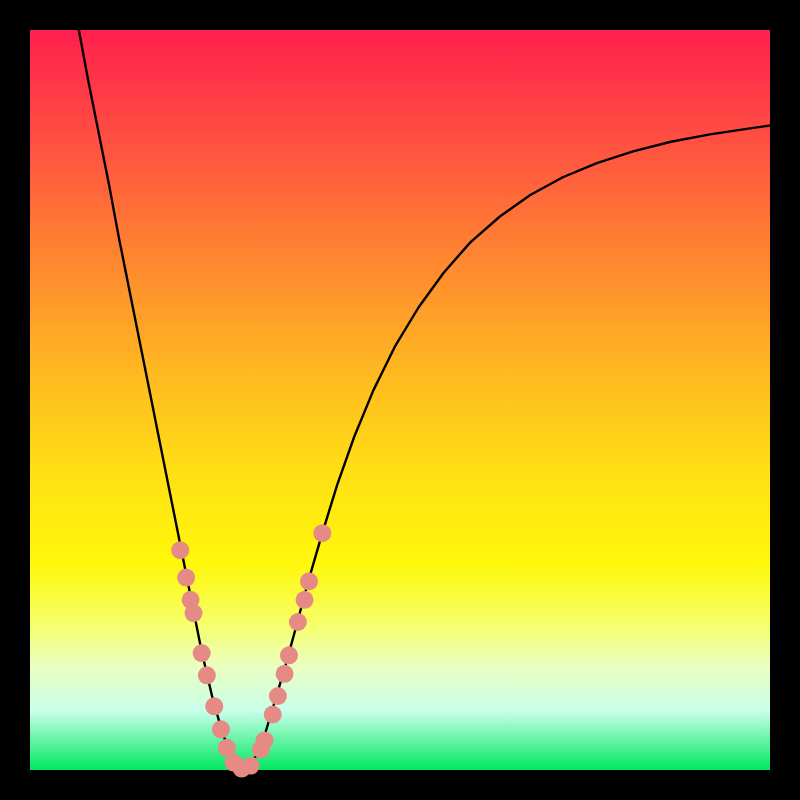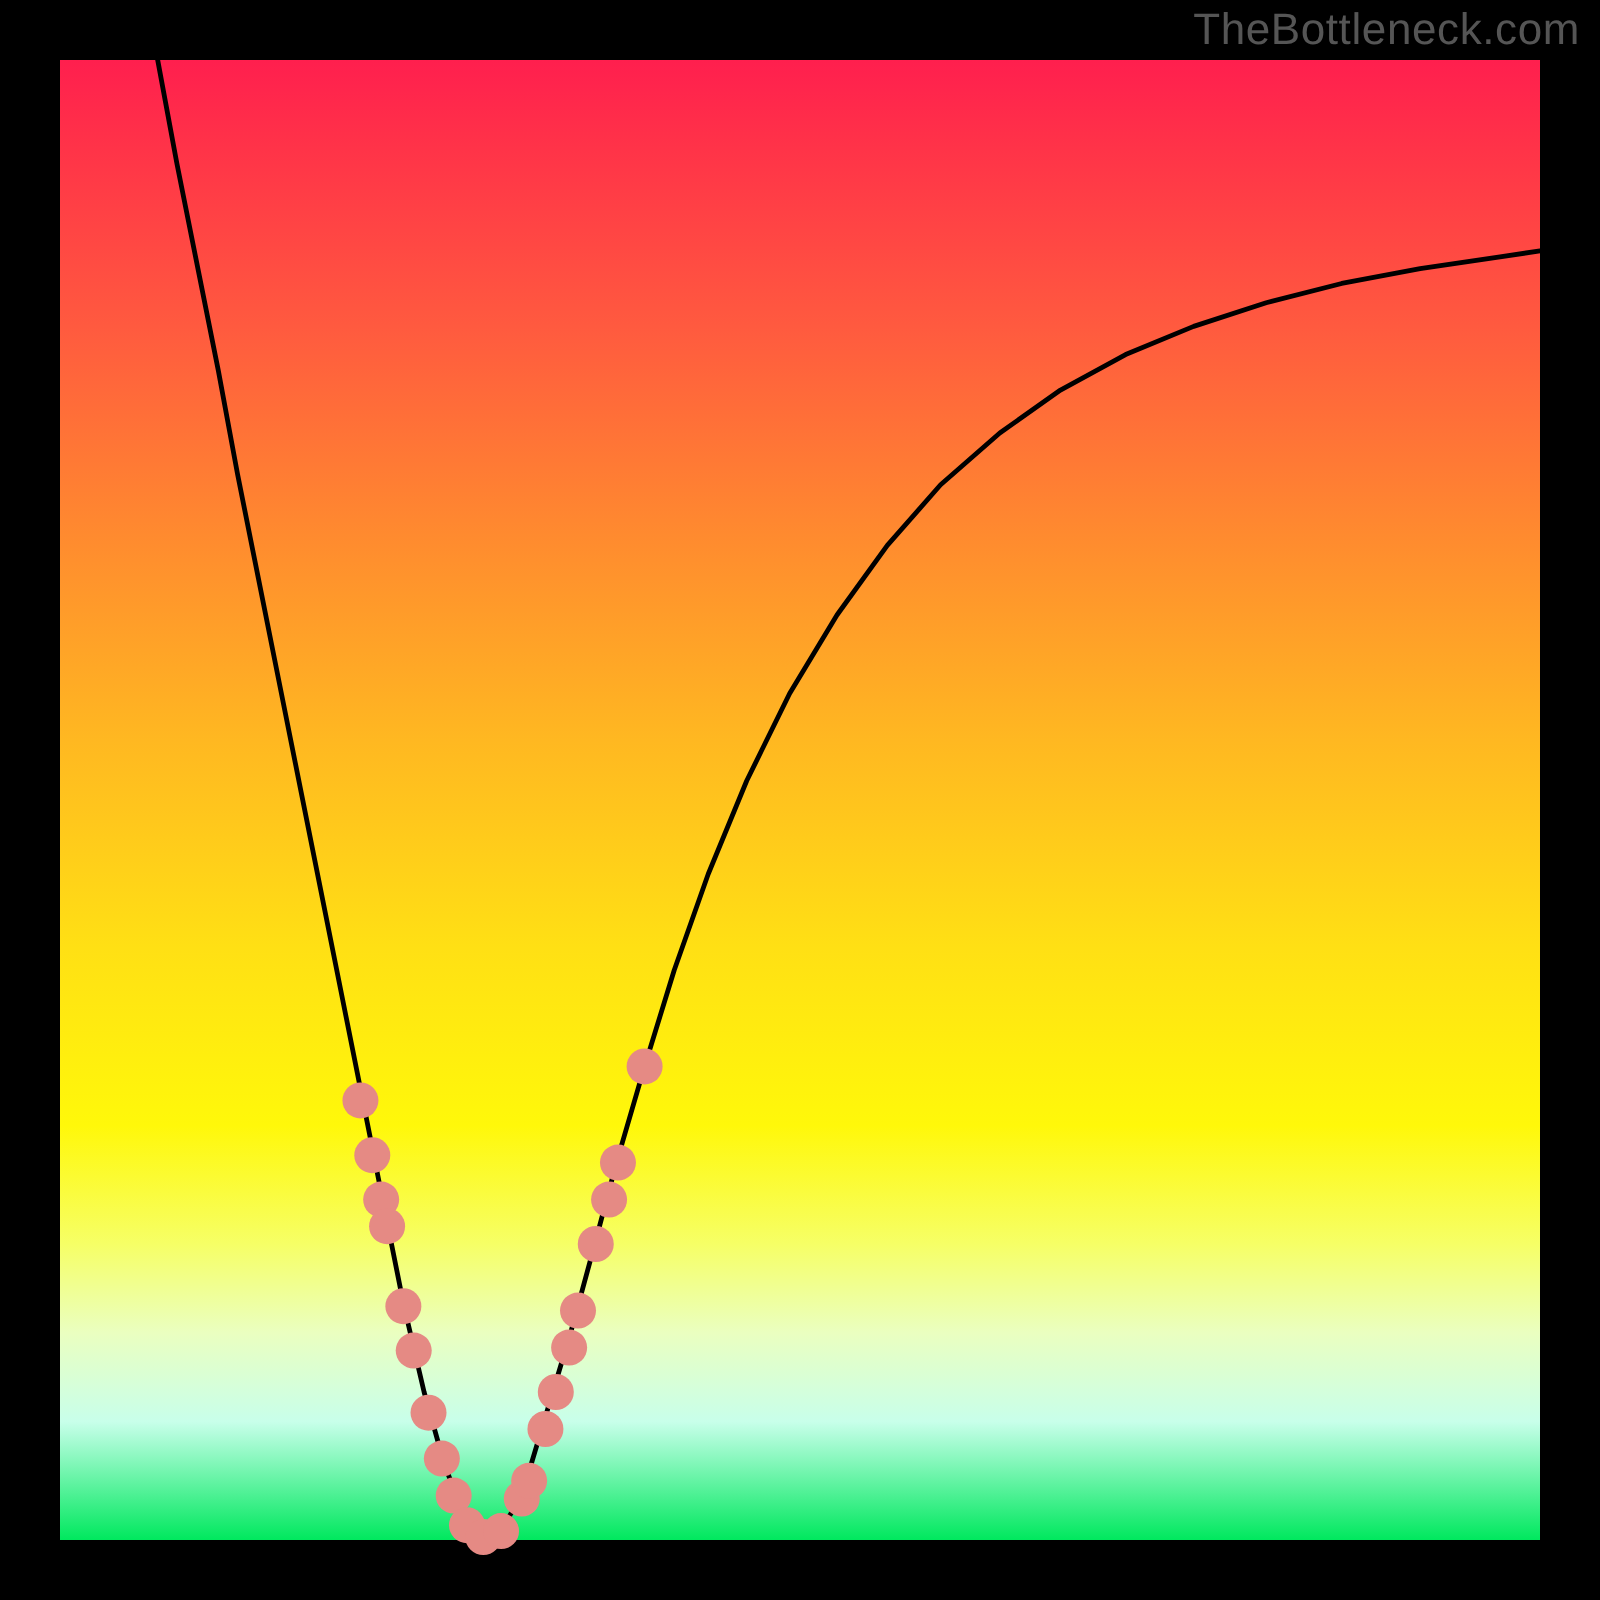--- a/index.html
+++ b/index.html
@@ -55,21 +55,20 @@
     top: 0;
     width: 740px;
     height: 740px;
     overflow: visible;
   }
 </style>
 </head>
 <body>
 
 <div class="frame">
-  <div class="attribution">TheBottleneck.com</div>
   <div class="plot-area">
     <svg class="curve" viewBox="0 0 740 740" preserveAspectRatio="none">
       <path id="curvePath" fill="none" stroke-linecap="round" stroke-linejoin="round" d="M48.84 0.00 L58.46 51.80 L68.82 103.60 L79.18 155.40 L88.80 207.20 L99.16 259.00 L109.52 310.80 L119.88 362.60 L130.24 414.40 L140.60 466.20 L150.96 518.00 L161.32 569.80 L171.68 621.60 L182.04 666.00 L192.40 703.00 L201.28 725.20 L207.94 736.30 L213.86 740.00 L219.04 737.04 L226.44 725.20 L235.32 703.00 L244.20 673.40 L255.30 636.40 L266.40 595.70 L278.24 551.30 L292.30 503.20 L307.10 455.10 L324.12 407.00 L343.36 360.38 L364.82 316.72 L388.50 277.50 L413.66 242.72 L440.30 212.38 L469.90 186.48 L500.24 165.02 L532.80 147.26 L566.84 133.20 L603.10 121.36 L640.84 111.74 L680.06 104.34 L720.02 98.42 L740.00 95.46" stroke="#000000" stroke-width="2.4"></path>
       <g id="markerGroup">
           <circle cx="150.22" cy="520.22" r="9" fill="#e58a84"></circle>
           <circle cx="156.14" cy="547.60" r="9" fill="#e58a84"></circle>
           <circle cx="160.58" cy="569.80" r="9" fill="#e58a84"></circle>
           <circle cx="163.54" cy="583.12" r="9" fill="#e58a84"></circle>
           <circle cx="171.68" cy="623.08" r="9" fill="#e58a84"></circle>
           <circle cx="176.86" cy="645.28" r="9" fill="#e58a84"></circle>

